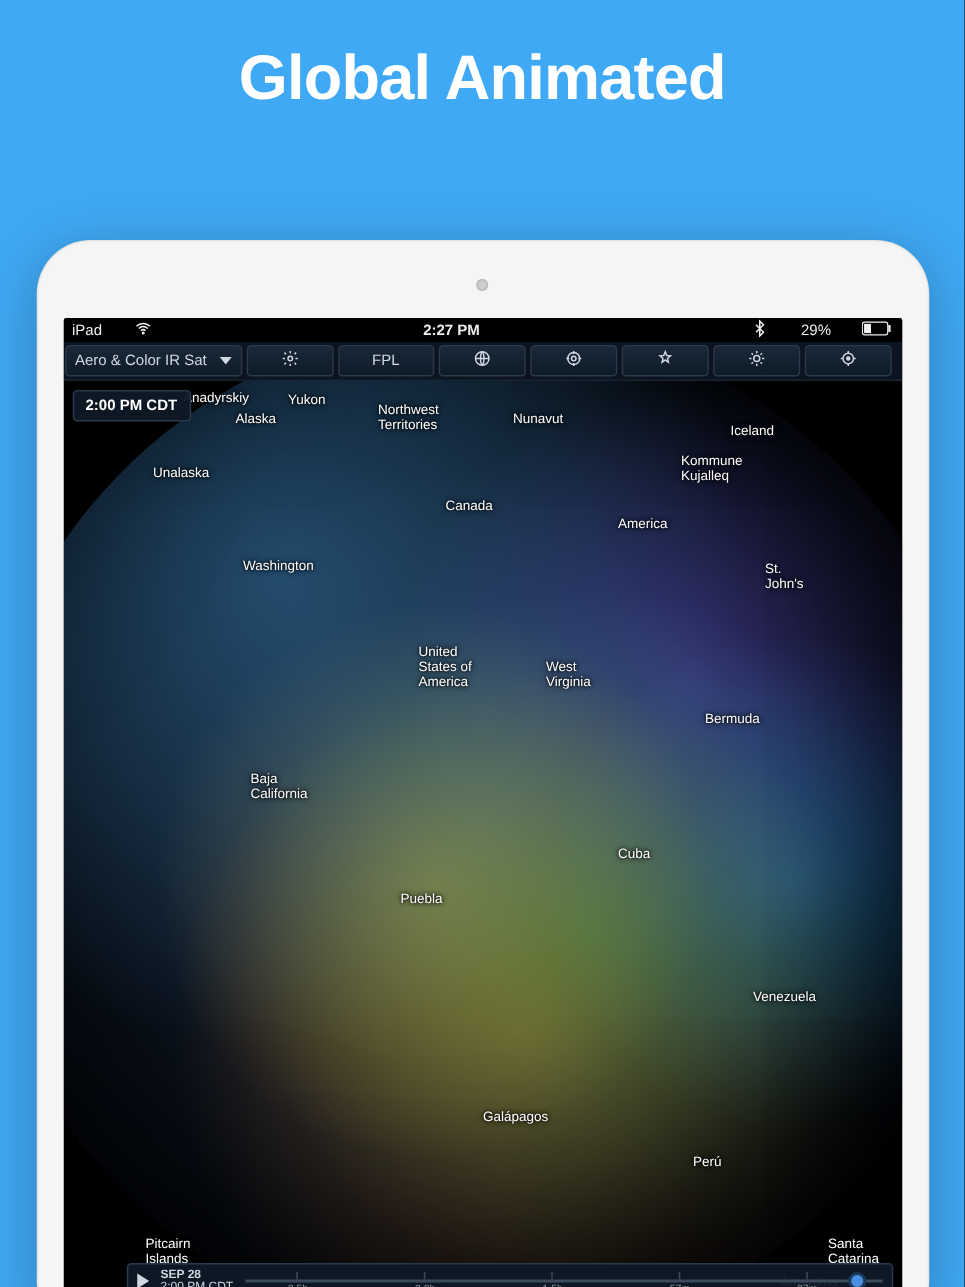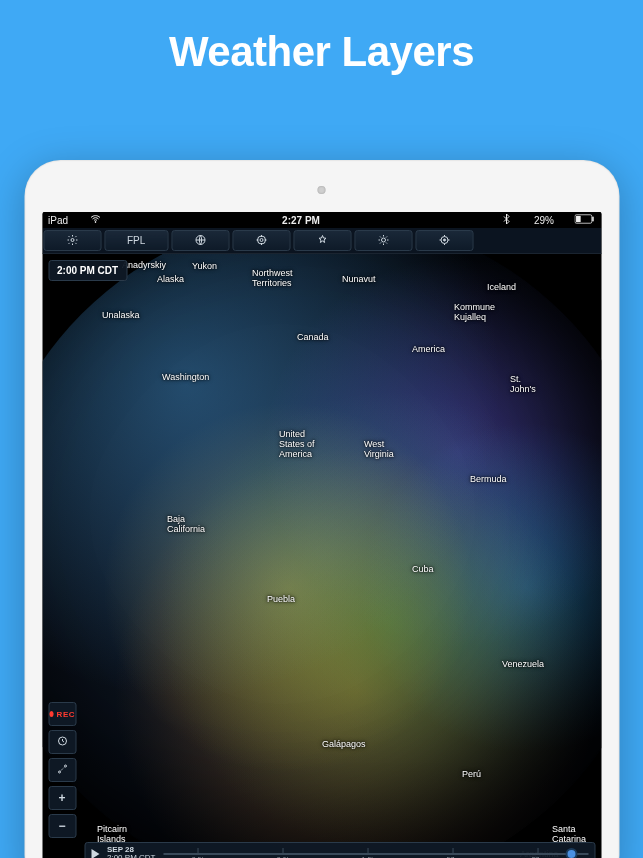--- a/index.html
+++ b/index.html
@@ -231,21 +231,21 @@
   border-radius: 50%;
   transform: translate(-50%, -50%);
   cursor: pointer;
 }
 svg.icon { width: 12px; height: 12px; }
 </style>
 </head>
 <body>
 
 <div class="promo-title">
-  <div>Weather Layers</div>
+  <div>Global Animated</div>
 </div>
 
 <div class="tablet-frame">
   <div class="camera"></div>
   <div class="screen">
 
     <div class="status-bar">
       <div class="status-left">
         <span>iPad</span>
         <span class="wifi">
@@ -267,20 +267,24 @@
           <svg viewBox="0 0 26 12" width="20" height="10">
               <rect x="0.5" y="0.5" width="22" height="11" rx="2" fill="none" stroke="#eee"></rect>
               <rect x="23" y="3" width="2" height="6" fill="#eee"></rect>
               <rect x="2" y="2" width="6" height="8" fill="#eee"></rect>
             </svg>
         </span>
       </div>
     </div>
 
     <div class="toolbar">
+      <div class="tb-btn layer-sel">
+        <span>Aero &amp; Color IR Sat</span>
+        <span class="caret"></span>
+      </div>
       <div class="tb-btn">
         <span>
           <svg class="icon" viewBox="0 0 24 24" fill="none" stroke="#cfd8e0" stroke-width="2">
               <circle cx="12" cy="12" r="3"></circle>
               <path d="M12 2v3M12 19v3M4.2 4.2l2.1 2.1M17.7 17.7l2.1 2.1M2 12h3M19 12h3M4.2 19.8l2.1-2.1M17.7 6.3l2.1-2.1"></path>
             </svg>
         </span>
       </div>
       <div class="tb-btn">
         <span>FPL</span>
@@ -352,45 +356,20 @@
           <div class="map-label" style="left: 460px; top: 405px;">Venezuela</div>
           <div class="map-label" style="left: 280px; top: 485px;">Galápagos</div>
           <div class="map-label" style="left: 420px; top: 515px;">Perú</div>
           <div class="map-label" style="left: 55px; top: 570px;">Pitcairn<br>Islands</div>
           <div class="map-label" style="left: 510px; top: 570px;">Santa<br>Catarina</div>
           <div class="map-label" style="left: 478px; top: 595px;">Argentina</div>
         </div>
 
       <div class="time-pill">2:00 PM CDT</div>
 
-      <div class="left-tools">
-        <div class="sq-btn rec">
-          <span class="rec-dot"></span>
-            <span>REC</span>
-        </div>
-        <div class="sq-btn">
-          <span>
-            <svg class="icon" viewBox="0 0 24 24" fill="none" stroke="#cfd8e0" stroke-width="2">
-                <circle cx="12" cy="12" r="8"></circle>
-                <path d="M12 8v4l3 2"></path>
-              </svg>
-          </span>
-        </div>
-        <div class="sq-btn">
-          <span>
-            <svg class="icon" viewBox="0 0 24 24" fill="none" stroke="#cfd8e0" stroke-width="2">
-                <circle cx="6" cy="18" r="2"></circle>
-                <circle cx="18" cy="6" r="2"></circle>
-                <path d="M7.5 16.5L16.5 7.5" stroke-dasharray="2,2"></path>
-              </svg>
-          </span>
-        </div>
-        <div class="sq-btn" style="font-weight:700;">+</div>
-        <div class="sq-btn" style="font-weight:700;">−</div>
-      </div>
 
       <div class="timeline">
         <div class="play"></div>
         <div class="tl-date">
           <div class="d1">SEP 28</div>
           <div>2:00 PM CDT</div>
         </div>
         <div class="tl-track">
           <div class="tl-line"></div>
           <div id="tl-ticks">

